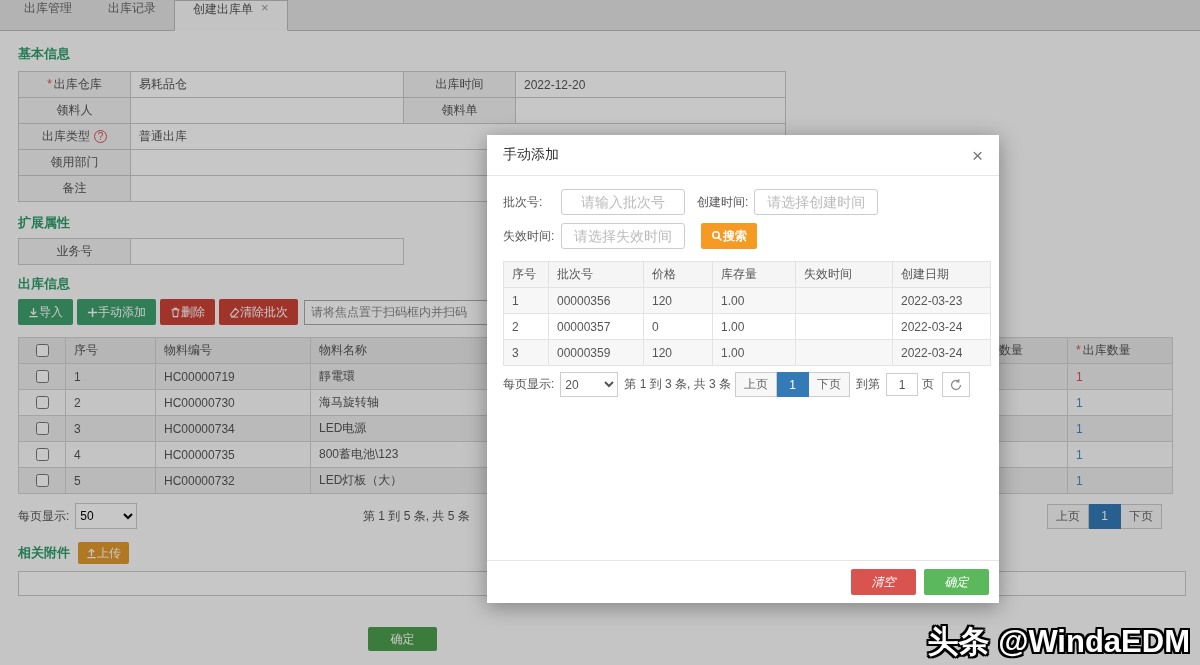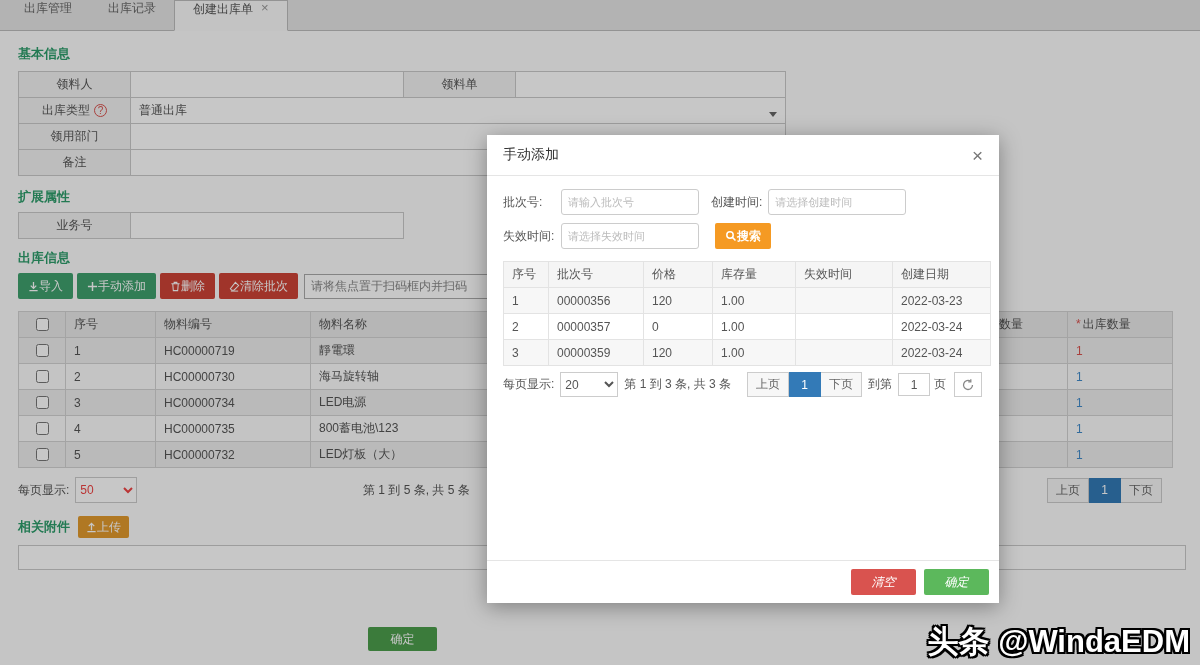--- a/index.html
+++ b/index.html
@@ -36,50 +36,50 @@
   .tb-check { width:13px; height:13px; margin-left:3px; }
   
   table.grid { border-collapse:collapse; table-layout:fixed; margin-top:12px; }
   table.grid th, table.grid td { border:1px solid #d2d2d2; height:26px; padding:0 8px; text-align:left; font-weight:normal; overflow:hidden; white-space:nowrap; }
   table.grid th { background:#e9e9e9; color:#555; }
   table.grid tr:nth-child(odd) td { background:#fcfcfc; }
   table.grid tr:nth-child(even) td { background:#efefef; }
   table.grid .ck { text-align:center; padding:0; }
   
   .pagebar { width:1154px; margin-top:9px; display:flex; align-items:center; position:relative; }
-  .per-select { width:62px; height:26px; margin-left:6px; border:1px solid #ccc; background:#fff; color:#ef4444; font-size:12px; }
+  .per-select { width:62px; height:26px; margin-left:6px; border:1px solid #ccc; background:#fff; color:#000000; font-size:12px; }
   .page-summary { position:absolute; left:345px; }
   .pager { display:flex; margin-left:auto; margin-right:10px; }
   .pg { min-width:32px; height:25px; border:1px solid #ccc; background:#f7f7f7; display:flex; align-items:center; justify-content:center; color:#666; padding:0 8px; cursor:pointer; }
   .pg + .pg { border-left:none; }
   .pg.active { background:#337ab7; border-color:#337ab7; color:#fff; }
   
   .attach-row { margin-top:13px; display:flex; align-items:center; gap:8px; }
   .btn-upload { background:#e29a2e; height:22px; padding:0 8px; }
   .attach-box { margin-top:7px; width:1168px; height:25px; border:1px solid #c9c9c9; background:#fff; }
   .confirm-main { position:absolute; left:368px; top:627px; width:69px; height:24px; background:#4c9e4c; color:#fff; border:none; border-radius:2px; font-size:12px; cursor:pointer; }
   
   .overlay { position:absolute; inset:0; background:rgba(0,0,0,0.22); z-index:10; }
   .modal { position:absolute; left:487px; top:135px; width:512px; height:468px; background:#fff; z-index:20; box-shadow:0 4px 20px rgba(0,0,0,0.35); display:flex; flex-direction:column; }
   .m-head { height:41px; flex:0 0 41px; border-bottom:1px solid #e5e5e5; display:flex; align-items:center; padding:0 16px; font-size:14px; color:#333; }
   .m-close { margin-left:auto; color:#777; font-size:19px; line-height:1; cursor:pointer; }
   .m-body { flex:1; padding:13px 16px 0; display:flex; flex-direction:column; }
   .f-row { display:flex; align-items:center; margin-bottom:8px; }
   .f-lbl { width:58px; color:#555; }
   .f-lbl2 { margin-left:12px; margin-right:6px; color:#555; }
-  .f-input { width:138px; height:26px; border:1px solid #ccc; border-radius:3px; padding:0 6px; font-size:11px; color:#555; }
+  .f-input { width:124px; height:26px; border:1px solid #ccc; border-radius:3px; padding:0 6px; font-size:14px; color:#555;text-align:center; }
   .f-input::placeholder { color:#bbb; }
   .btn-search { background:#f59a23; margin-left:16px; font-weight:bold; height:26px; }
   table.mgrid { border-collapse:collapse; table-layout:fixed; width:487px; margin-top:4px; }
   table.mgrid th, table.mgrid td { border:1px solid #e3e3e3; height:26px; padding:0 8px; text-align:left; font-weight:normal; color:#555; overflow:hidden; white-space:nowrap; }
   table.mgrid th { background:#f5f5f5; }
   table.mgrid tr:nth-child(even) td { background:#f7f7f7; }
   .m-pagebar { display:flex; align-items:center; margin-top:6px; }
   .m-per { width:58px; height:25px; border:1px solid #ccc; background:#fff; color:#555; font-size:12px; margin:0 6px; }
-  .m-sum { margin-right:16px; }
+  .m-sum { margin-right:4px; }
   .goto-lbl { margin:0 2px 0 6px; }
   .goto-input { width:32px; height:23px; border:1px solid #ccc; text-align:center; font-size:12px; color:#555; margin:0 4px; }
   .refresh-btn { width:28px; height:25px; border:1px solid #ccc; background:#fff; display:flex; align-items:center; justify-content:center; margin-left:8px; cursor:pointer; }
   .m-foot { flex:0 0 43px; border-top:1px solid #e5e5e5; display:flex; align-items:center; justify-content:flex-end; gap:8px; padding:0 10px; }
   .m-btn { width:65px; height:26px; border:none; border-radius:2px; color:#fff; font-size:12px; cursor:pointer;font-style:italic; }
   .m-btn-red { background:#d9534f; }
   .m-btn-green { background:#5cb85c; }
   
   .watermark { position:absolute; right:10px; bottom:2px; z-index:30; font-size:31px; font-weight:bold; color:#fff;
     text-shadow:-2px -2px 0 #000, 2px -2px 0 #000, -2px 2px 0 #000, 2px 2px 0 #000, 0 2px 0 #000, 2px 0 0 #000, 0 -2px 0 #000, -2px 0 0 #000; }
@@ -105,20 +105,26 @@
   <div class="content">
     <div class="sec-title sec-basic">基本信息</div>
     <table class="form">
       <colgroup>
           <col style="width:112px">
           <col style="width:273px">
           <col style="width:112px">
           <col style="width:270px">
         </colgroup>
       <tbody>
+          <tr>
+        <td class="lbl"><span class="req-star">*</span><span>出库仓库</span></td>
+        <td class="val">易耗品仓</td>
+        <td class="lbl">出库时间</td>
+        <td class="val">2022-12-20</td>
+      </tr>
       <tr>
         <td class="lbl">领料人</td>
         <td class="val"></td>
         <td class="lbl">领料单</td>
         <td class="val"></td>
       </tr>
       <tr>
         <td class="lbl"><span>出库类型</span><span class="help-icon">?</span></td>
         <td class="val" colspan="3"><span>普通出库</span><span class="chev"></span></td>
       </tr>

